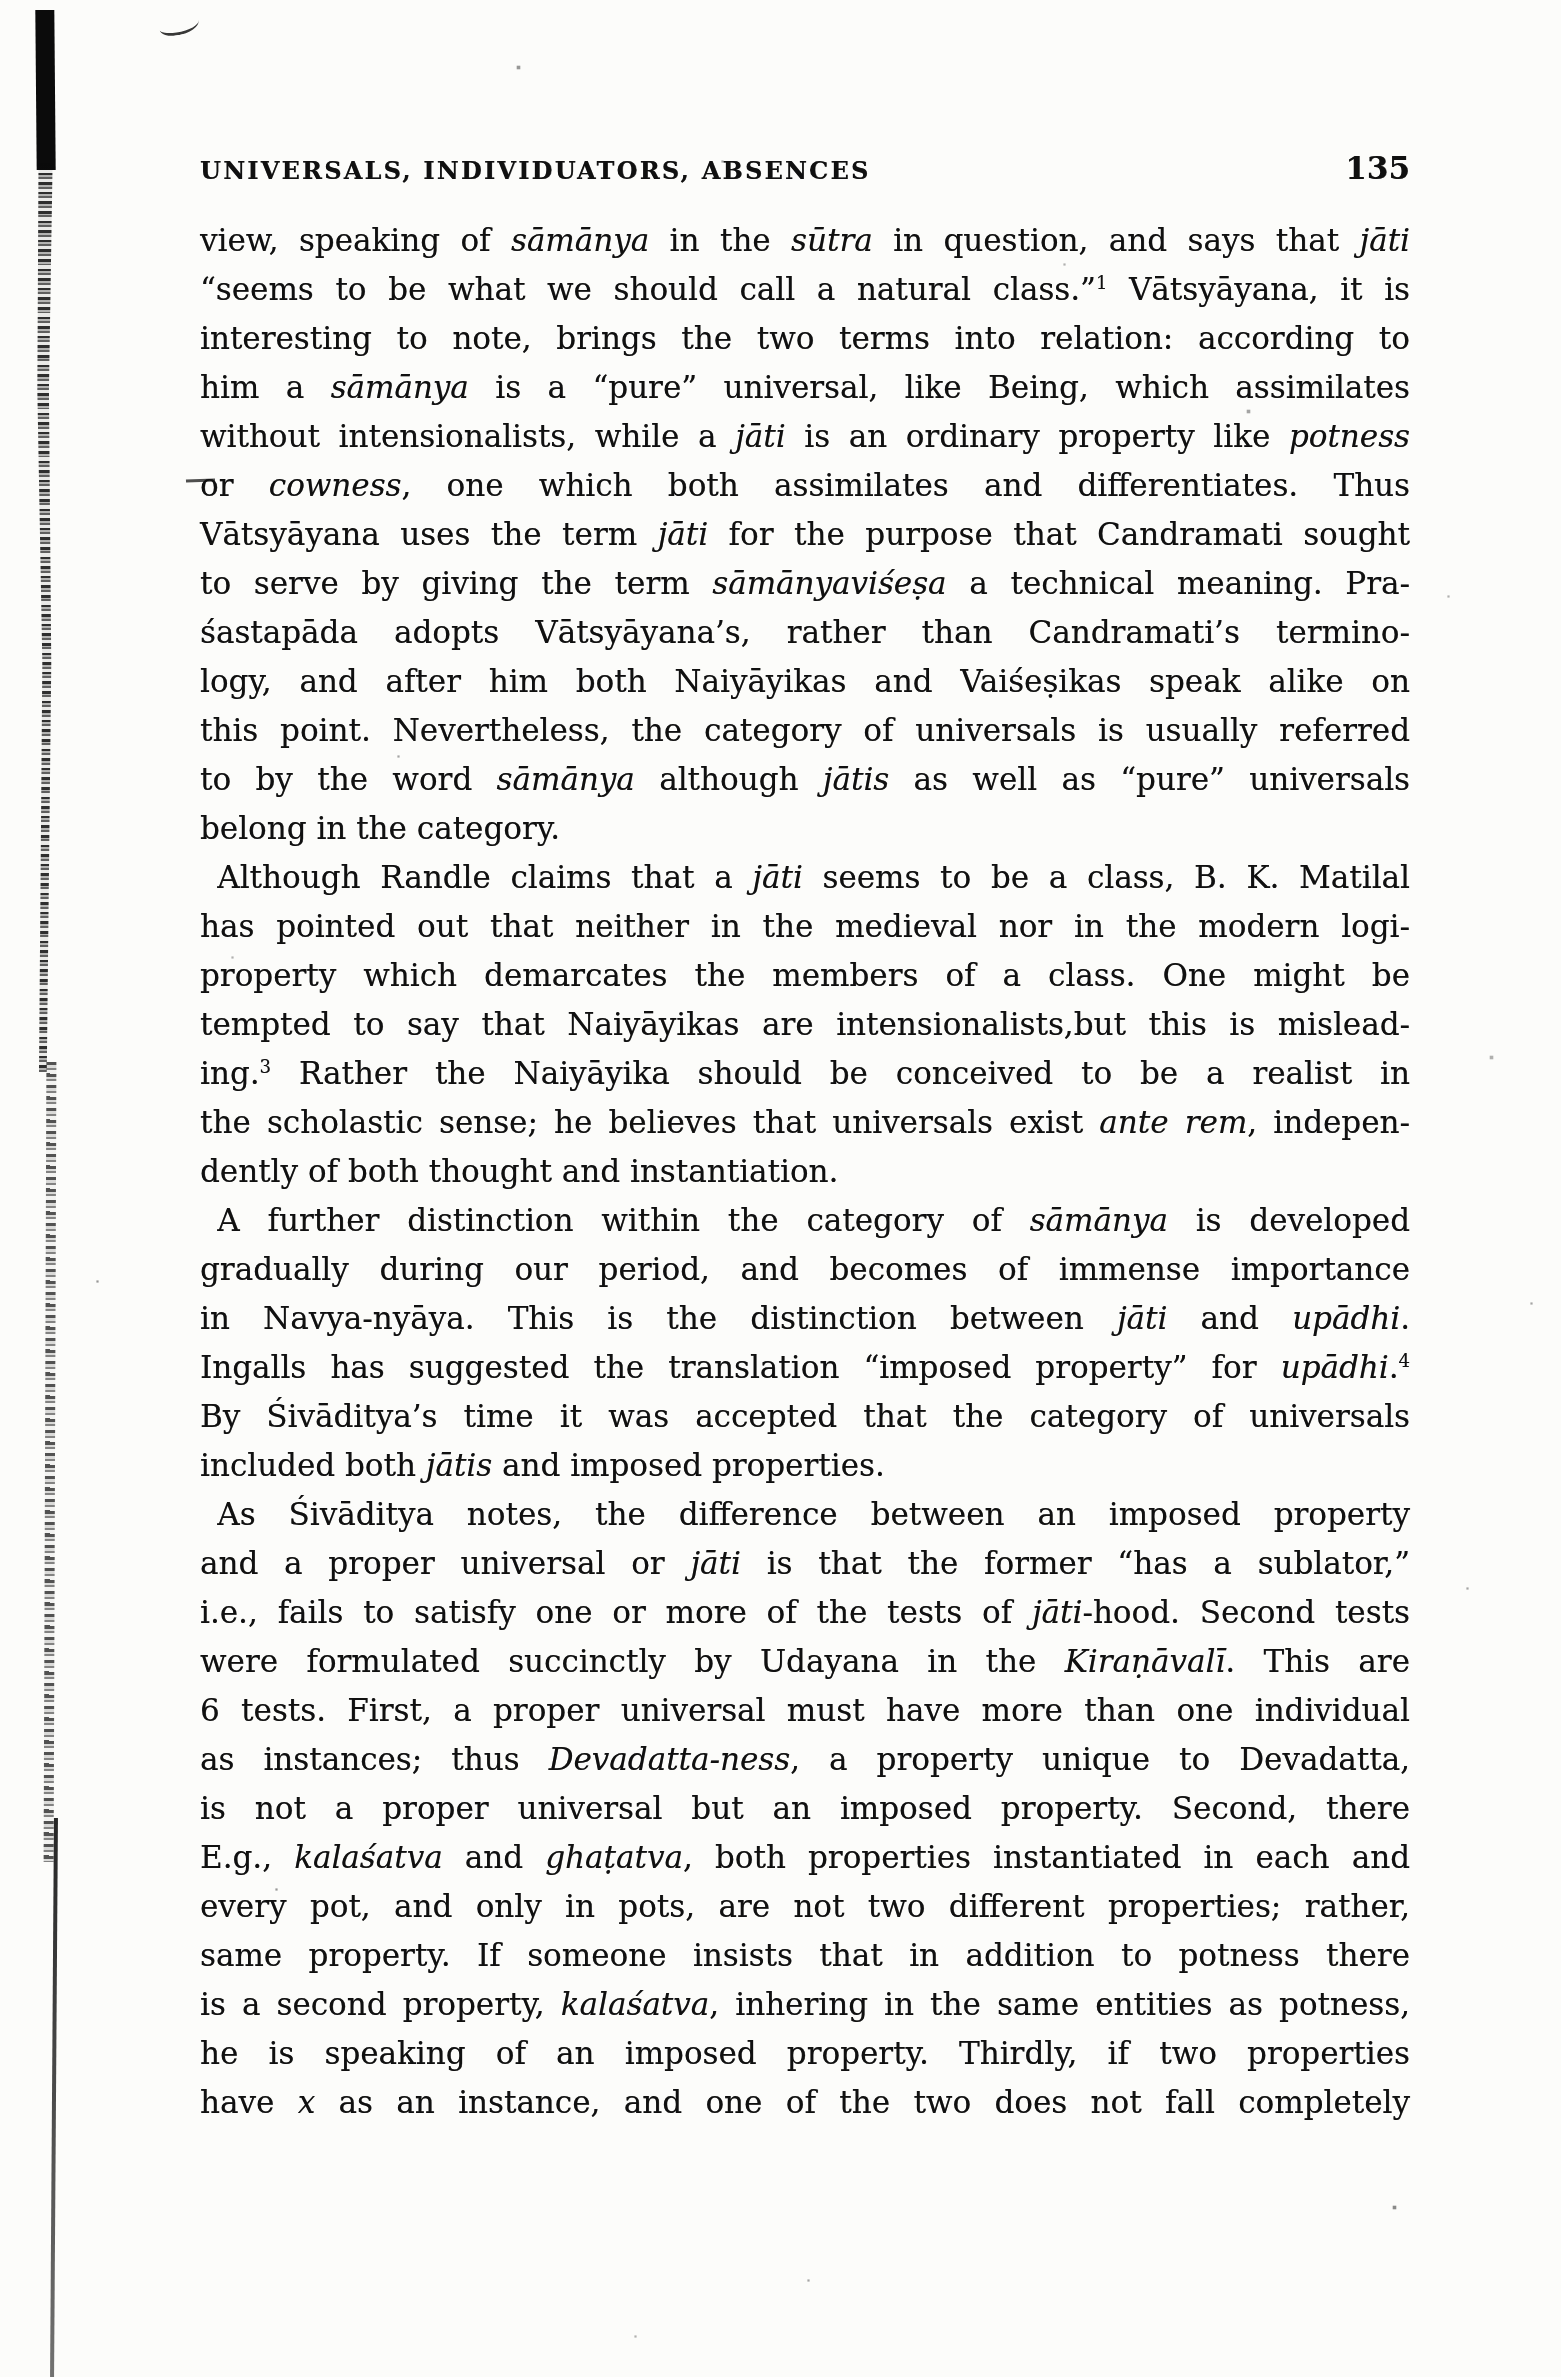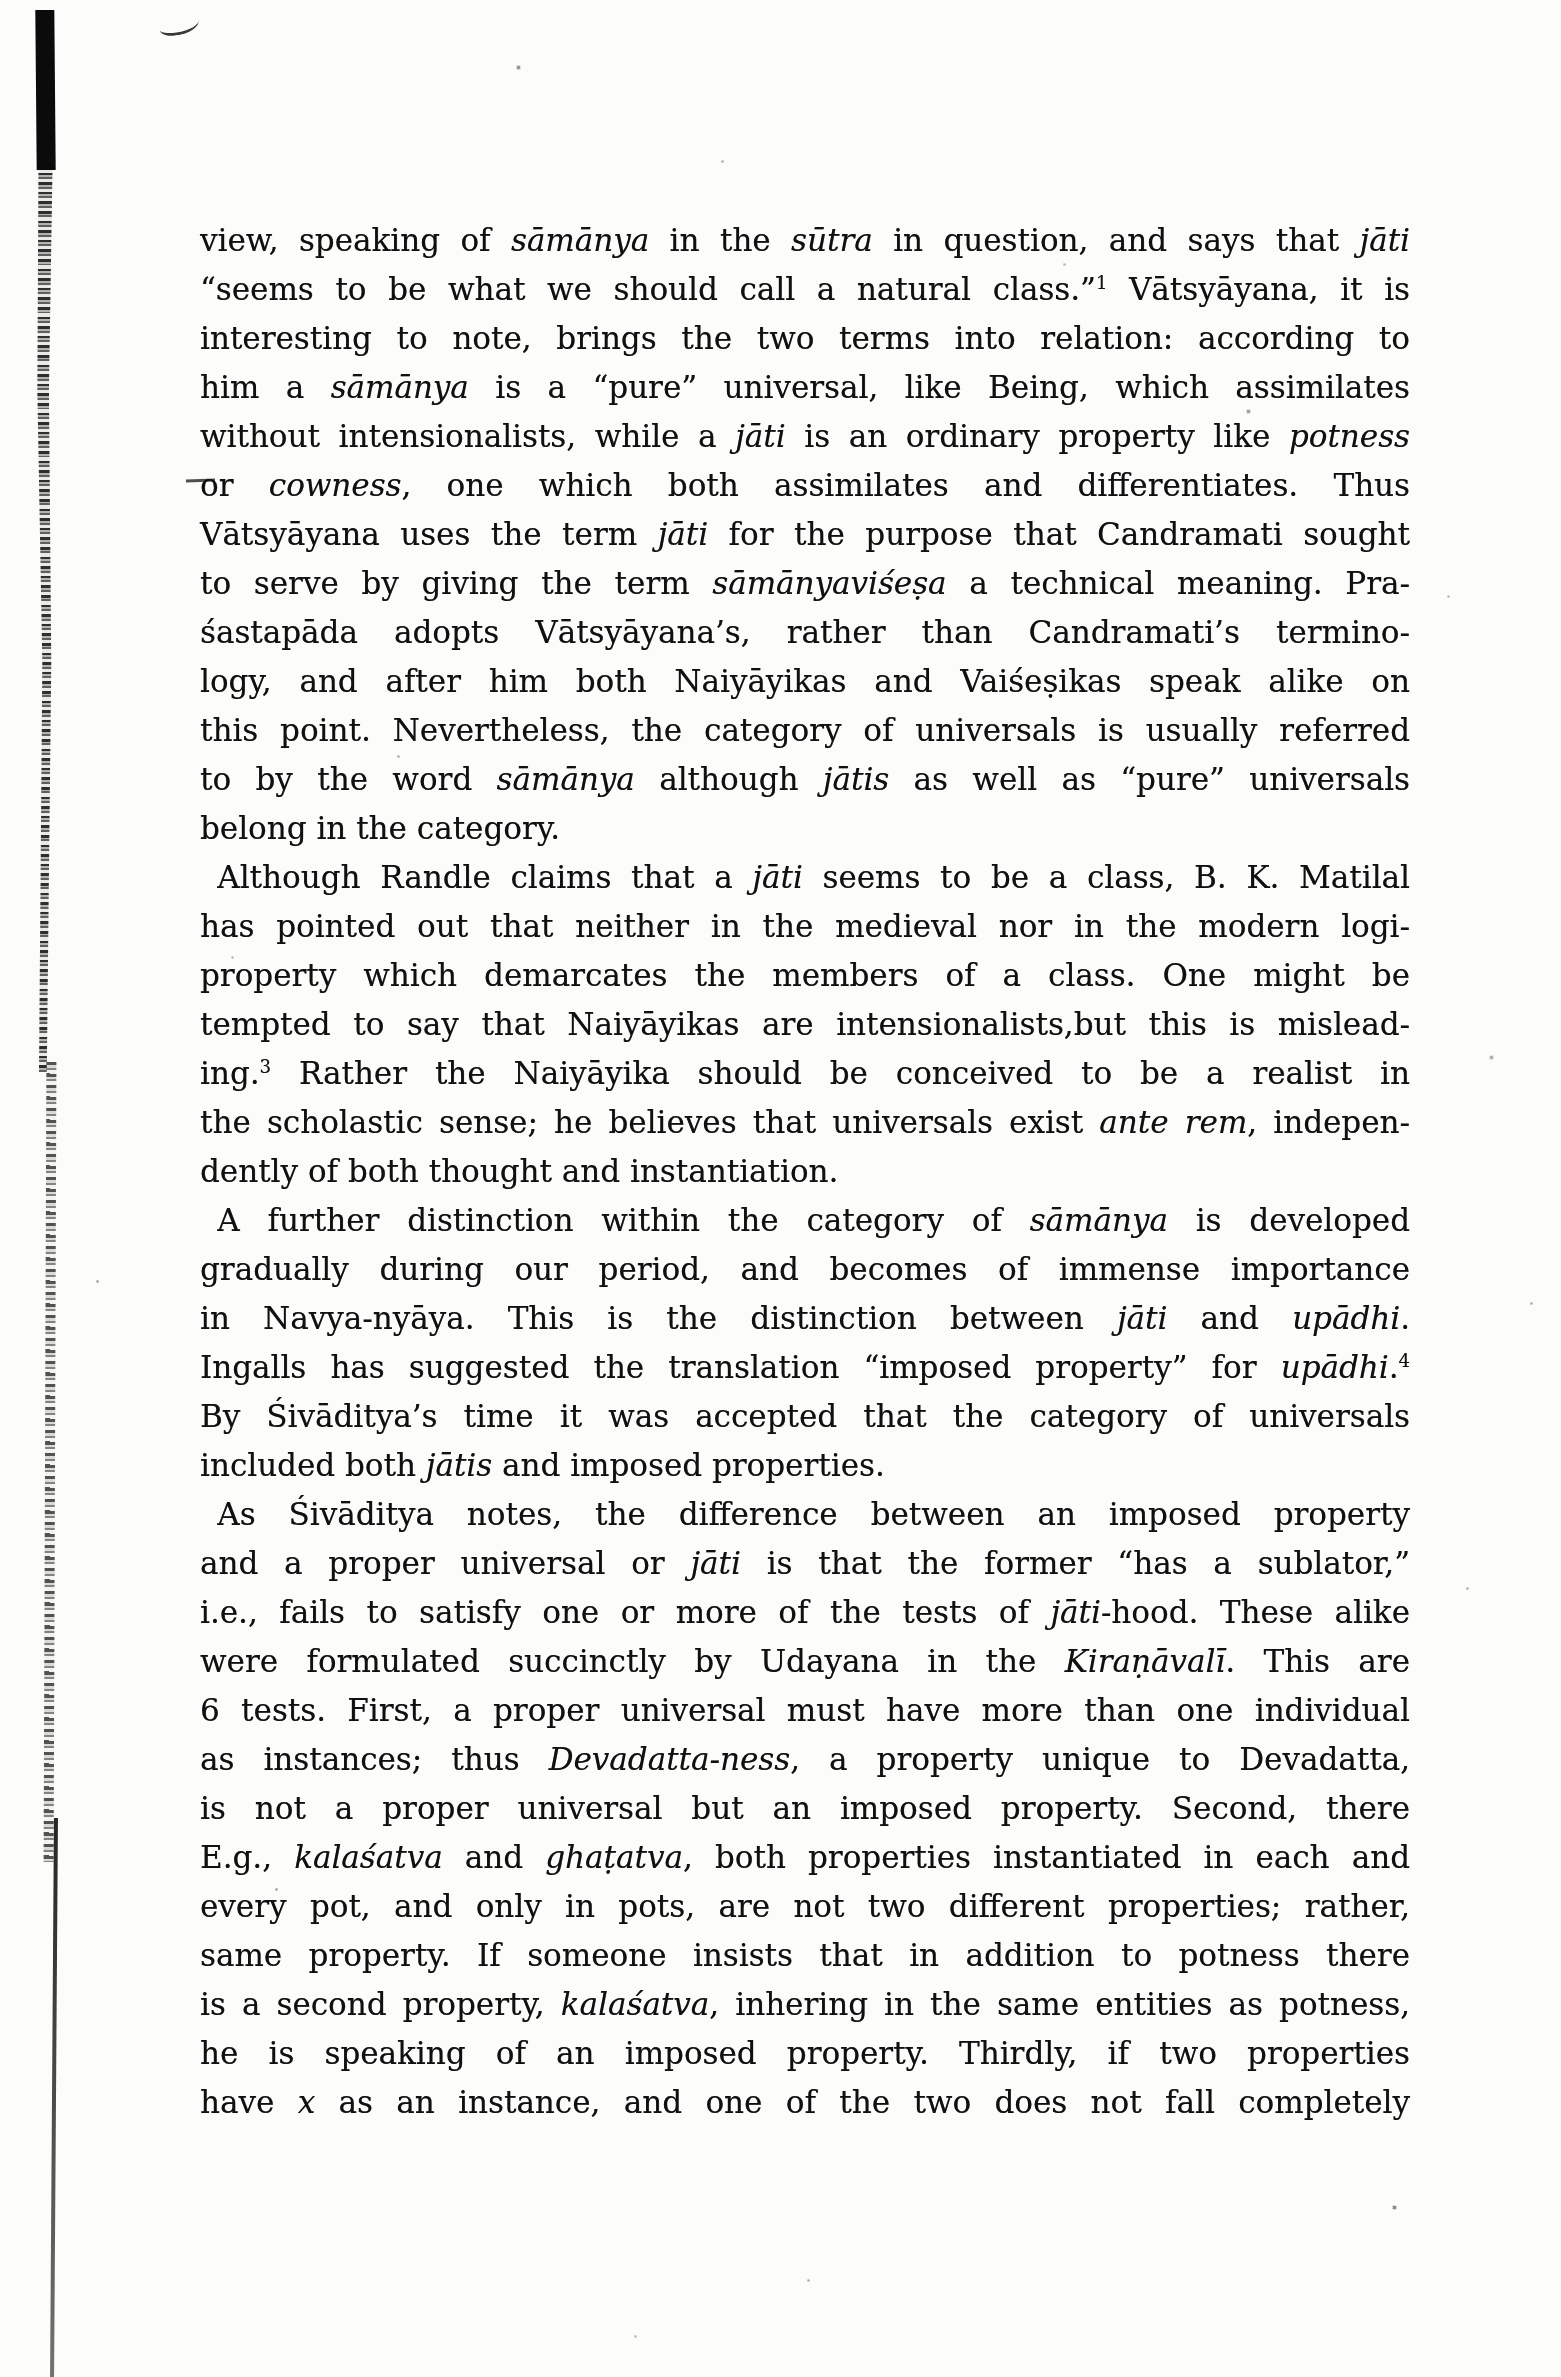--- a/index.html
+++ b/index.html
@@ -97,20 +97,24 @@
 <div class="page">
 
   <div class="edge-top"></div>
   <div class="edge-mid"></div>
   <div class="edge-low"></div>
   <div class="edge-line"></div>
   <div class="squiggle"></div>
   <div class="stray-dash"></div>
   <div class="specks"></div>
 
+  <div class="page-header">
+    <span class="running-head">UNIVERSALS, INDIVIDUATORS, ABSENCES</span>
+    <span class="page-number">135</span>
+  </div>
 
   <div class="text-block">
       <div class="para">
         <div class="line"><span>view, speaking of </span><i>sāmānya</i><span> in the </span><i>sūtra</i><span> in question, and says that </span><i>jāti</i></div>
         <div class="line"><span>“seems to be what we should call a natural class.”</span><sup>1</sup><span> Vātsyāyana, it is</span></div>
         <div class="line"><span>interesting to note, brings the two terms into relation: according to</span></div>
         <div class="line"><span>him a </span><i>sāmānya</i><span> is a “pure” universal, like Being, which assimilates</span></div>
         <div class="line"><span>without intensionalists, while a </span><i>jāti</i><span> is an ordinary property like </span><i>potness</i></div>
         <div class="line"><span>or </span><i>cowness</i><span>, one which both assimilates and differentiates. Thus</span></div>
         <div class="line"><span>Vātsyāyana uses the term </span><i>jāti</i><span> for the purpose that Candramati sought</span></div>
@@ -134,21 +138,21 @@
         <div class="line indent"><span>A further distinction within the category of </span><i>sāmānya</i><span> is developed</span></div>
         <div class="line"><span>gradually during our period, and becomes of immense importance</span></div>
         <div class="line"><span>in Navya-nyāya. This is the distinction between </span><i>jāti</i><span> and </span><i>upādhi</i><span>.</span></div>
         <div class="line"><span>Ingalls has suggested the translation “imposed property” for </span><i>upādhi</i><span>.</span><sup>4</sup></div>
         <div class="line"><span>By Śivāditya’s time it was accepted that the category of universals</span></div>
         <div class="line flush"><span>included both </span><i>jātis</i><span> and imposed properties.</span></div>
       </div>
       <div class="para">
         <div class="line indent"><span>As Śivāditya notes, the difference between an imposed property</span></div>
         <div class="line"><span>and a proper universal or </span><i>jāti</i><span> is that the former “has a sublator,”</span></div>
-        <div class="line"><span>i.e., fails to satisfy one or more of the tests of </span><i>jāti</i><span>-hood. These alike</span></div>
+        <div class="line"><span>i.e., fails to satisfy one or more of the tests of </span><i>jāti</i><span>-hood. Second tests</span></div>
         <div class="line"><span>were formulated succinctly by Udayana in the </span><i>Kiraṇāvalī</i><span>. This are</span></div>
         <div class="line"><span>6 tests. First, a proper universal must have more than one individual</span></div>
         <div class="line"><span>as instances; thus </span><i>Devadatta-ness</i><span>, a property unique to Devadatta,</span></div>
         <div class="line"><span>is not a proper universal but an imposed property. Second, there</span></div>
         <div class="line"><span>E.g., </span><i>kalaśatva</i><span> and </span><i>ghaṭatva</i><span>, both properties instantiated in each and</span></div>
         <div class="line"><span>every pot, and only in pots, are not two different properties; rather,</span></div>
         <div class="line"><span>same property. If someone insists that in addition to potness there</span></div>
         <div class="line"><span>is a second property, </span><i>kalaśatva</i><span>, inhering in the same entities as potness,</span></div>
         <div class="line"><span>he is speaking of an imposed property. Thirdly, if two properties</span></div>
         <div class="line"><span>have </span><i>x</i><span> as an instance, and one of the two does not fall completely</span></div>

